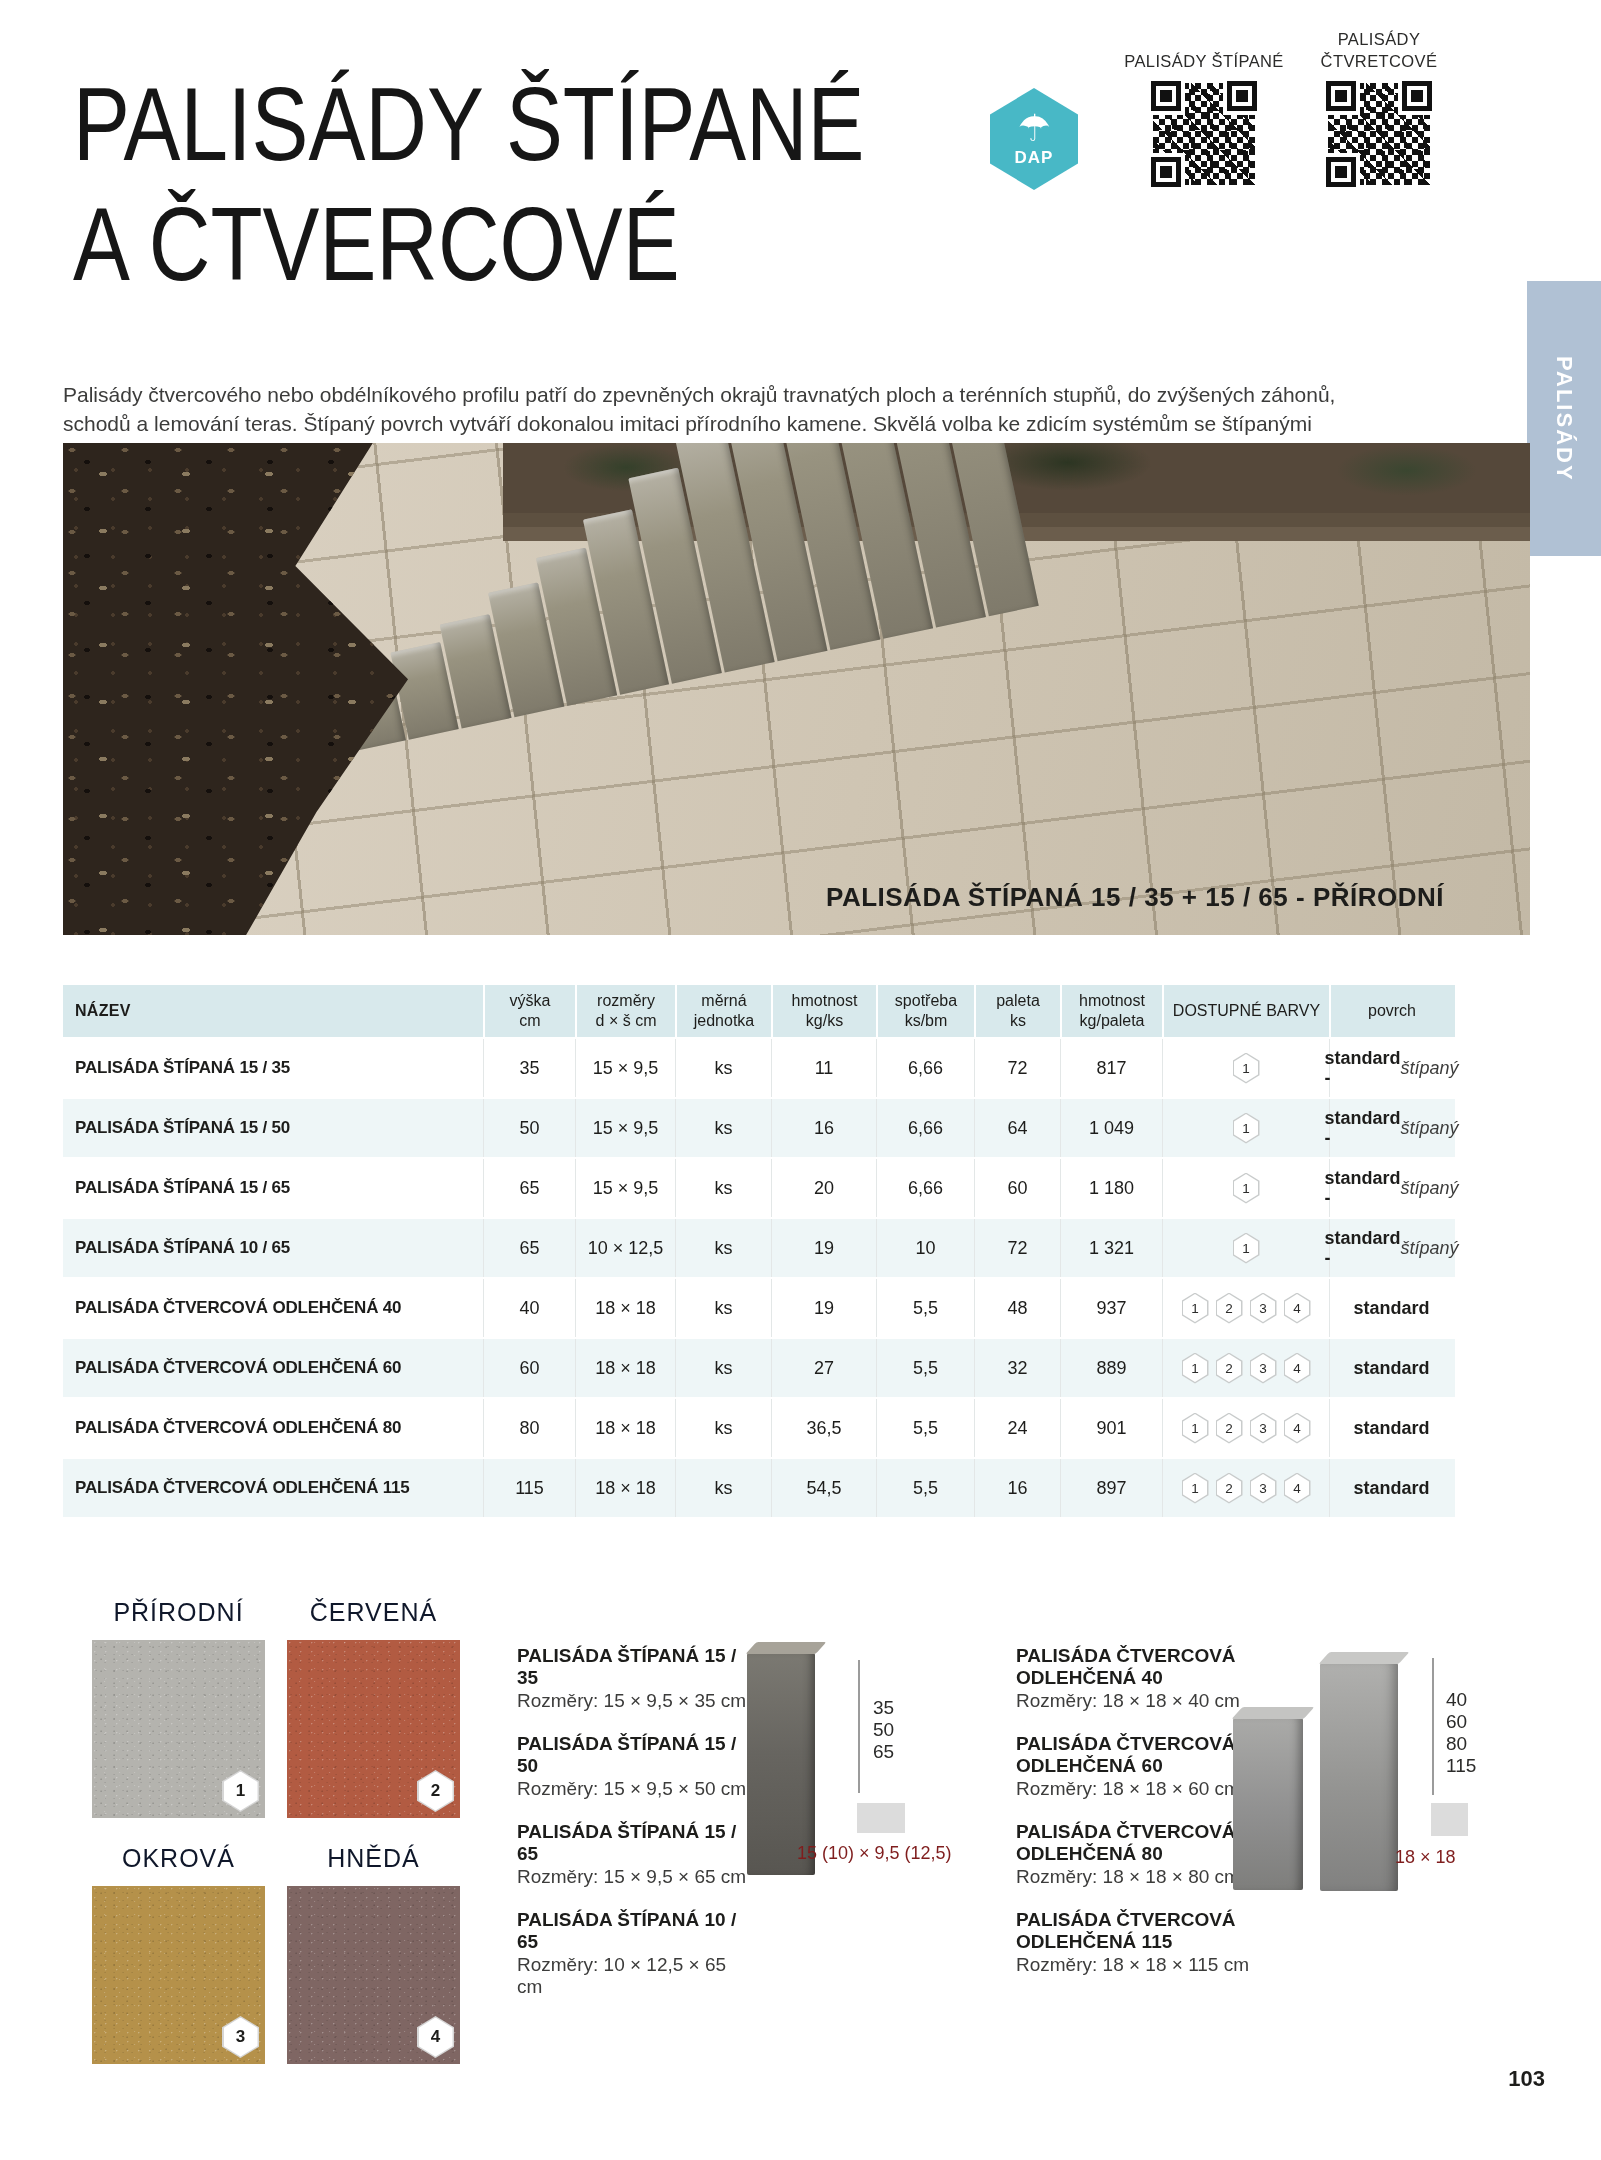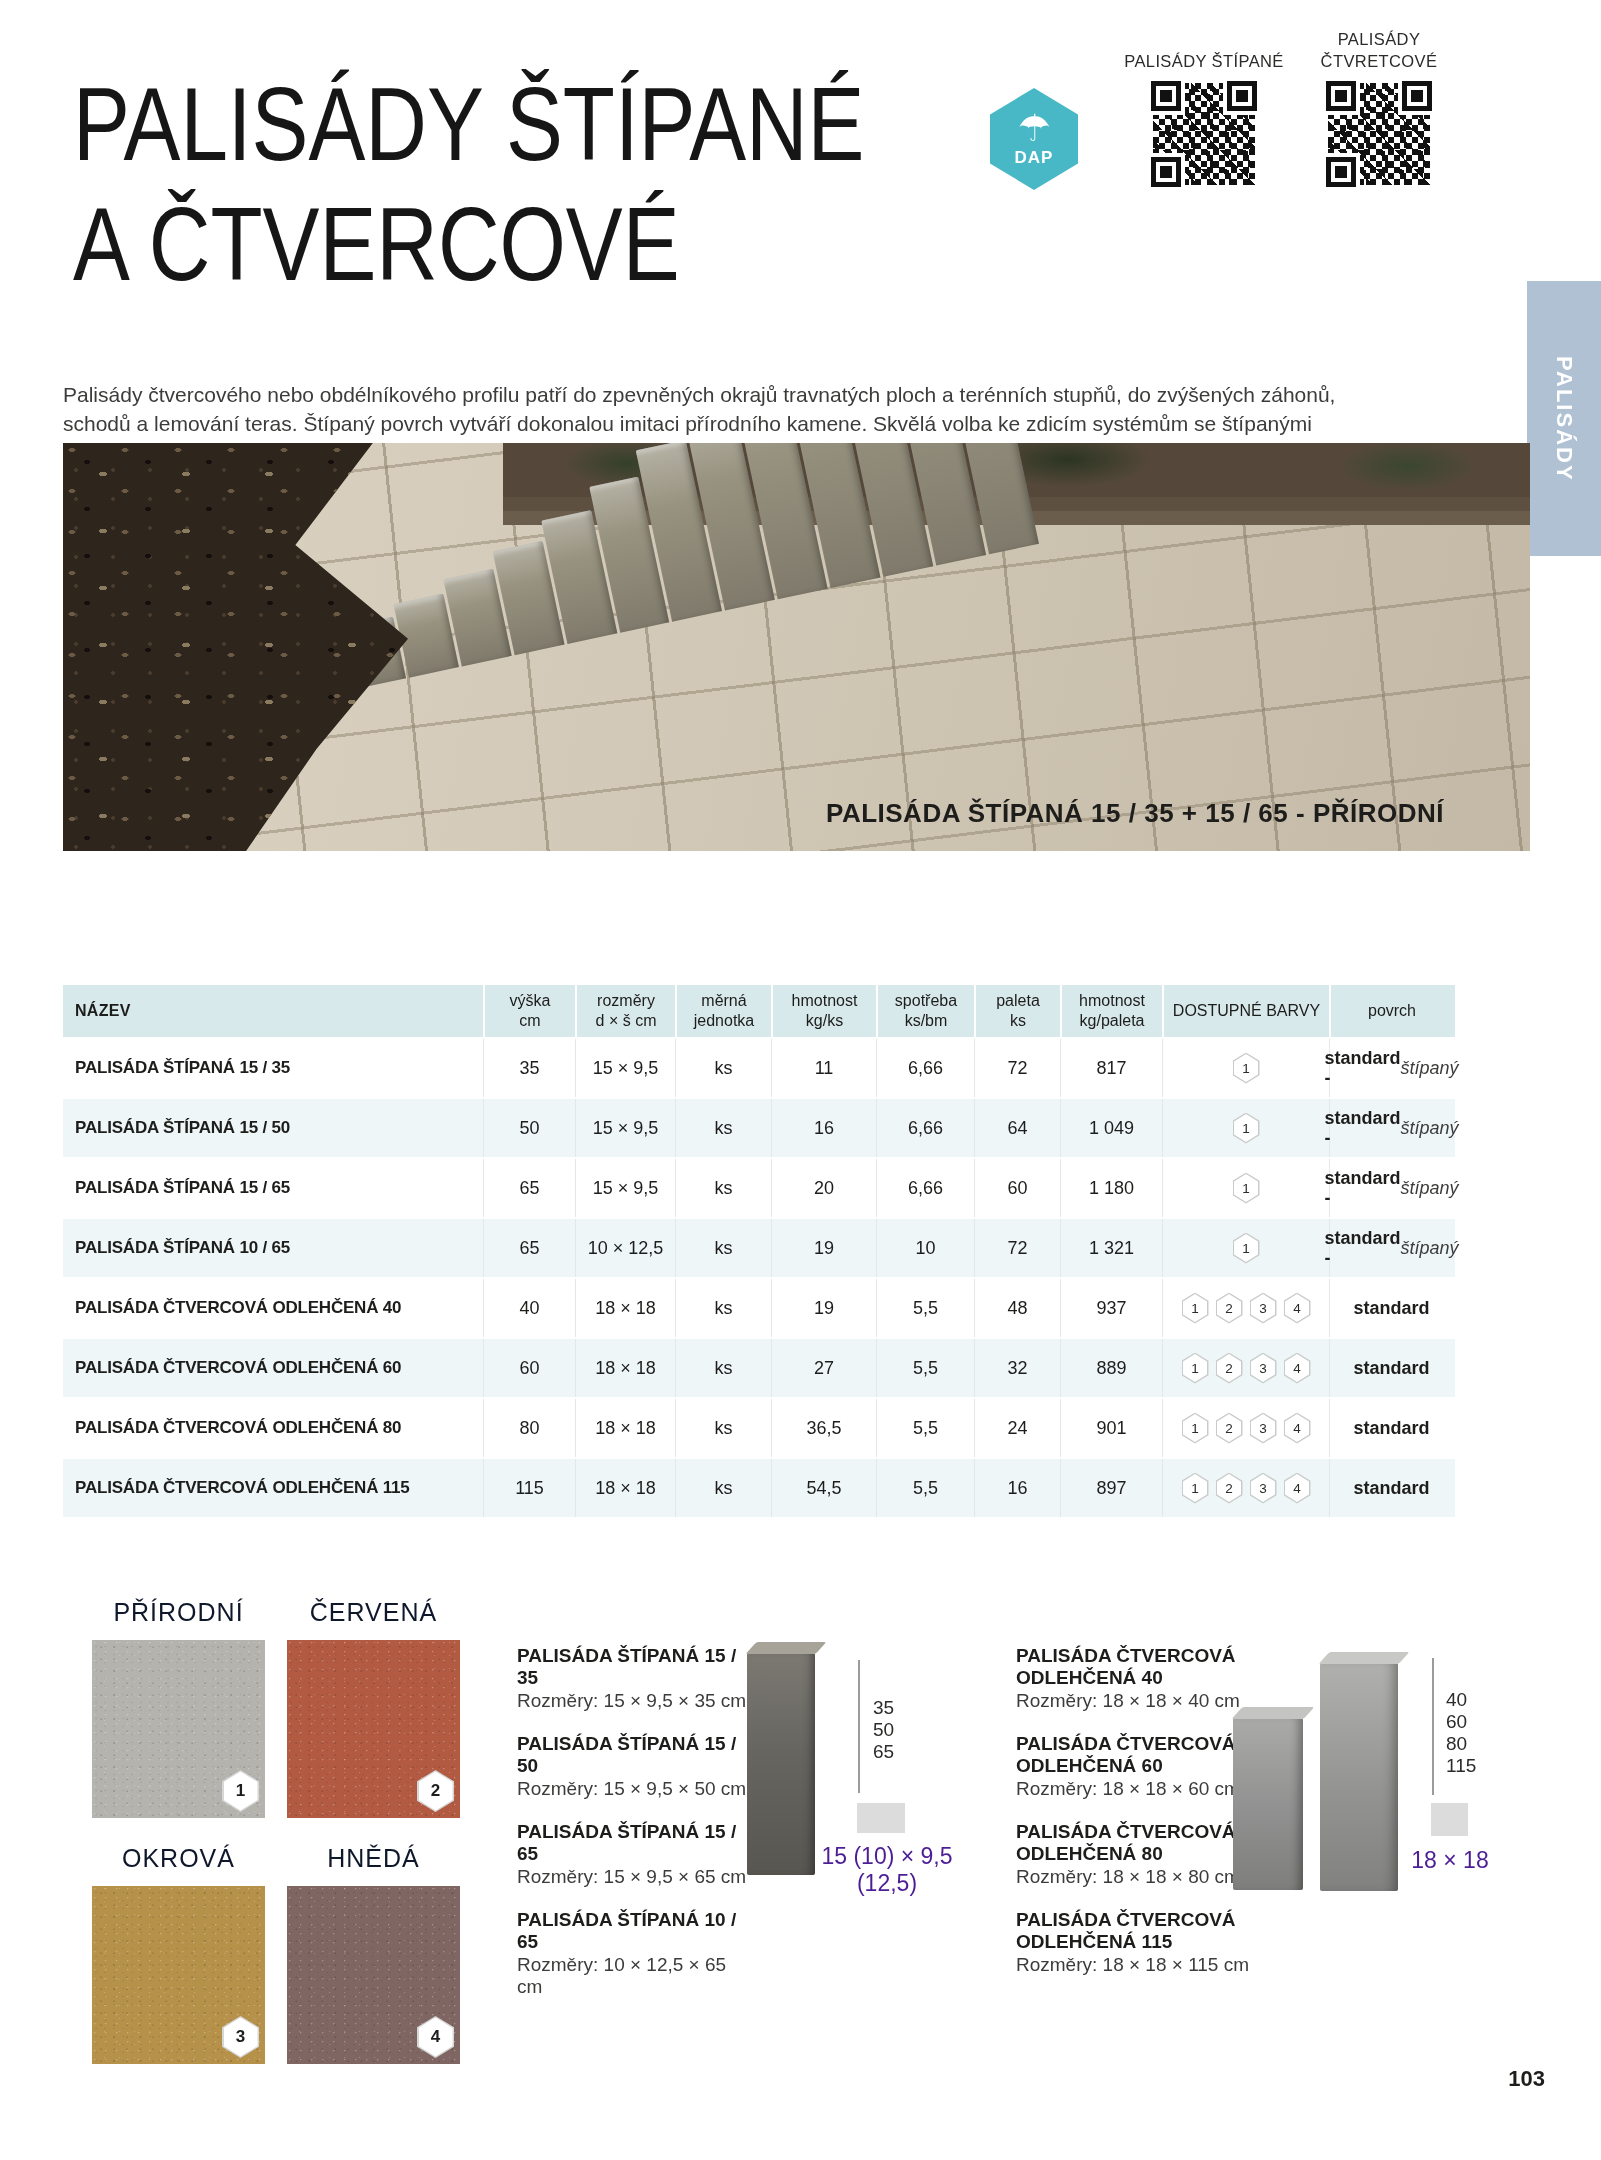--- a/index.html
+++ b/index.html
@@ -33,21 +33,21 @@
   .f-tl{left:3px;top:3px;} .f-tr{right:3px;top:3px;} .f-bl{left:3px;bottom:3px;}
 
   .side-tab{position:absolute;right:0;top:281px;width:74px;height:275px;background:#b0c1d4;
             display:flex;align-items:center;justify-content:center;}
   .side-tab span{writing-mode:vertical-rl;color:#fff;font-weight:bold;font-size:22px;letter-spacing:2px;}
 
   .intro{position:absolute;left:63px;top:380px;width:1325px;margin:0;
          font-size:21px;line-height:29px;color:#3c3c3b;}
 
   
-  .photo{position:absolute;left:63px;top:443px;width:1467px;height:408px;margin:0;overflow:hidden;
+  .photo{position:absolute;left:63px;top:443px;width:1467px;height:492px;margin:0;overflow:hidden;
          background:linear-gradient(100deg,#dcd3c4 0%,#cfc5b3 55%,#c3b9a6 100%);}
   .ph-paving{position:absolute;inset:0;
      background-image:repeating-linear-gradient(84deg, transparent 0 118px, rgba(138,126,103,.55) 118px 121px),
                       repeating-linear-gradient(-7deg, transparent 0 84px, rgba(138,126,103,.45) 84px 87px);}
   .ph-top{position:absolute;left:30%;right:0;top:0;height:20%;
      background-image:radial-gradient(90px 34px at 12% 25%, #34402a, transparent 70%),
                       radial-gradient(120px 40px at 55% 20%, #2c3522, transparent 70%),
                       radial-gradient(100px 36px at 88% 28%, #3a4630, transparent 70%);
      background-color:#55483a;
      background-blend-mode:normal;
@@ -145,21 +145,21 @@
   .pil-lg::before{background:#c8c8c6;}
   .dim-line{position:absolute;width:2px;background:#9b9b9b;}
   .d-split .dim-line{left:113px;top:15px;height:133px;}
   .d-square .dim-line{left:212px;top:13px;height:137px;}
   .dim-heights{position:absolute;font-size:19px;line-height:22px;color:#2b2b2a;}
   .d-split .dim-heights{left:128px;top:52px;}
   .d-square .dim-heights{left:226px;top:44px;}
   .cs-rect{position:absolute;background:#dcdcdc;}
   .d-split .cs-rect{left:112px;top:158px;width:48px;height:30px;}
   .d-square .cs-rect{left:211px;top:158px;width:37px;height:33px;}
-  .cs-label{position:absolute;font-size:23px;color:#4c1d95;text-align:center;}
+  .cs-label{position:absolute;font-size:18px;color:#7f1d1d;}
   .d-split .cs-label{left:52px;top:198px;width:180px;}
   .d-square .cs-label{left:175px;top:202px;width:110px;}
 
   .page-num{position:absolute;right:56px;top:2066px;font-size:22px;font-weight:bold;color:#1d1d1b;}
 </style>
 </head>
 <body>
 
 <div class="page">
 

